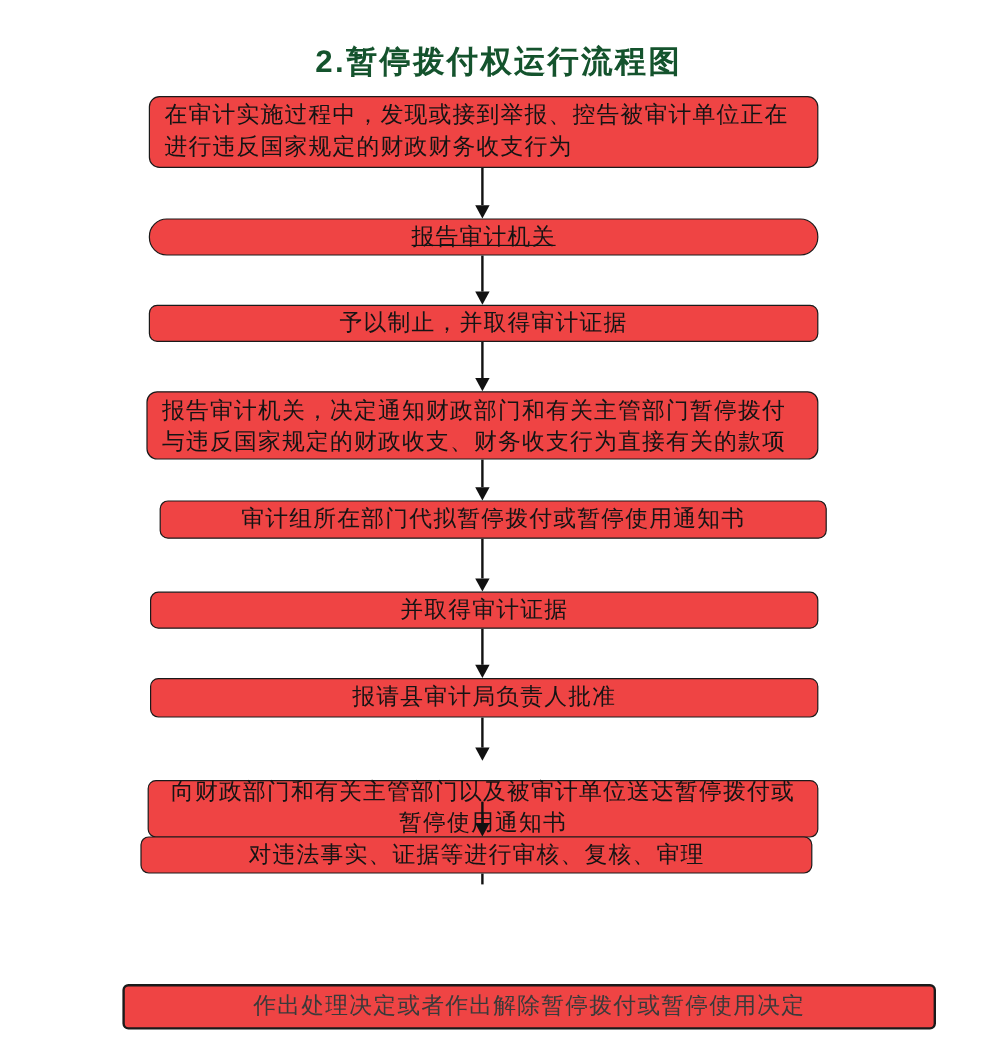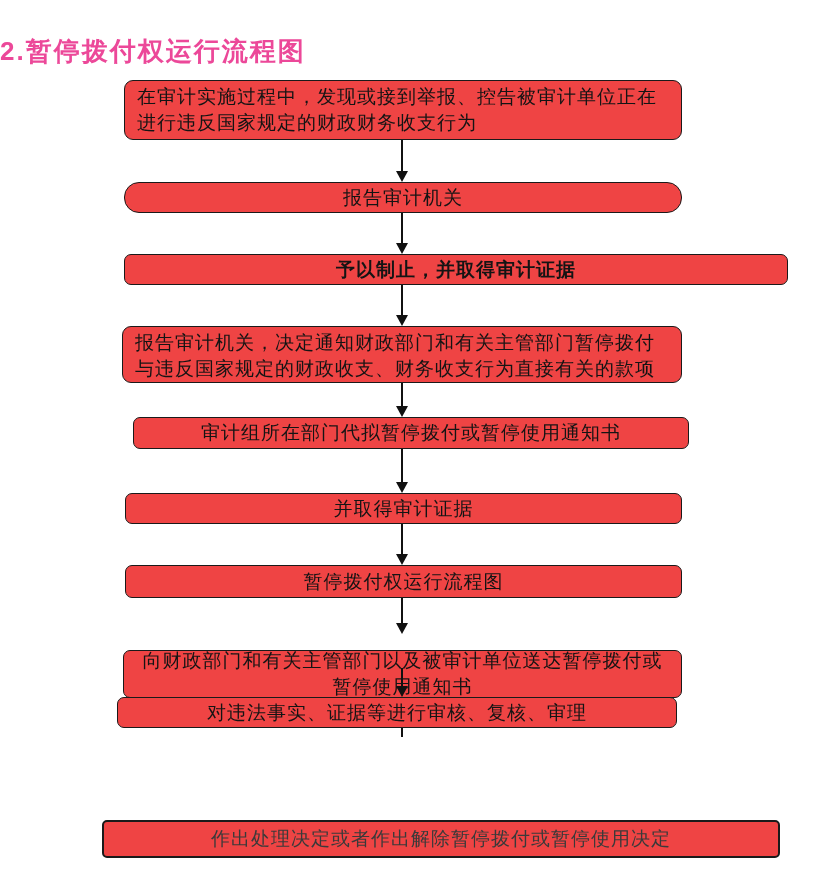--- a/index.html
+++ b/index.html
@@ -14,24 +14,25 @@
     background: #ffffff;
     font-family: "Liberation Serif", "DejaVu Serif", serif;
     color: #111111;
     overflow: hidden;
   }
   .title {
     position: absolute;
     top: 34px;
     left: 0;
     width: 100%;
+    text-align: center;
     font-size: 26px;
     font-weight: bold;
     letter-spacing: 2px;
-    color: #ec4899;
+    color: #14532d;
     font-family: "Liberation Sans", "DejaVu Sans", sans-serif;
   }
   .node {
     position: absolute;
     box-sizing: border-box;
     border: 1.6px solid #1a1a1a;
     border-radius: 9px;
     background: #ef4444;
     font-size: 19px;
     line-height: 26px;
@@ -43,22 +44,22 @@
     align-items: center;
     justify-content: center;
     text-align: center;
     padding: 0 10px;
   }
   .node.left {
     text-align: left;
     padding: 3px 12px;
   }
   .n1  { left: 124px; top:  80px; width: 558px; height: 60px; }
-  .n2  { left: 124px; top: 182px; width: 558px; height: 31px; border-radius: 15px; }
-  .n3  { left: 124px; top: 254px; width: 664px; height: 31px; border-radius: 7px; font-weight: bold; }
+  .n2  { left: 124px; top: 182px; width: 558px; height: 31px; border-radius: 15px; text-decoration: underline; }
+  .n3  { left: 124px; top: 254px; width: 558px; height: 31px; border-radius: 7px; }
   .n4  { left: 122px; top: 326px; width: 560px; height: 57px; }
   .n5  { left: 133px; top: 417px; width: 556px; height: 32px; border-radius: 7px; }
   .n6  { left: 125px; top: 493px; width: 557px; height: 31px; border-radius: 7px; }
   .n7  { left: 125px; top: 565px; width: 557px; height: 33px; border-radius: 7px; }
   .n8  { left: 123px; top: 650px; width: 559px; height: 48px; border-radius: 7px; }
   .n9  { left: 117px; top: 697px; width: 560px; height: 31px; border-radius: 7px; }
   .n10 { left: 102px; top: 820px; width: 678px; height: 38px; border-radius: 5px;
          border-width: 2px; color: #3a3a3a; }
   .arrow-line {
     position: absolute;
@@ -115,21 +116,21 @@
   <div class="node center n5">审计组所在部门代拟暂停拨付或暂停使用通知书</div>
 
   <div class="arrow-line a5-line"></div>
   <div class="arrow-head a5-head"></div>
 
   <div class="node center n6">并取得审计证据</div>
 
   <div class="arrow-line a6-line"></div>
   <div class="arrow-head a6-head"></div>
 
-  <div class="node center n7">暂停拨付权运行流程图</div>
+  <div class="node center n7">报请县审计局负责人批准</div>
 
   <div class="arrow-line a7-line"></div>
   <div class="arrow-head a7-head"></div>
 
   <div class="node center n8">向财政部门和有关主管部门以及被审计单位送达暂停拨付或暂停使用通知书</div>
 
   <div class="arrow-line a8-line"></div>
   <div class="arrow-head a8-head"></div>
 
   <div class="node center n9">对违法事实、证据等进行审核、复核、审理</div>

